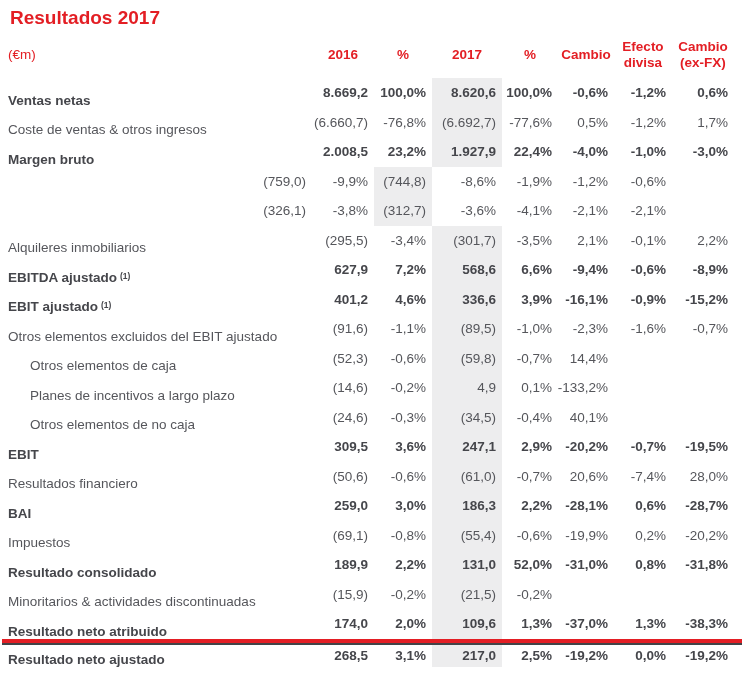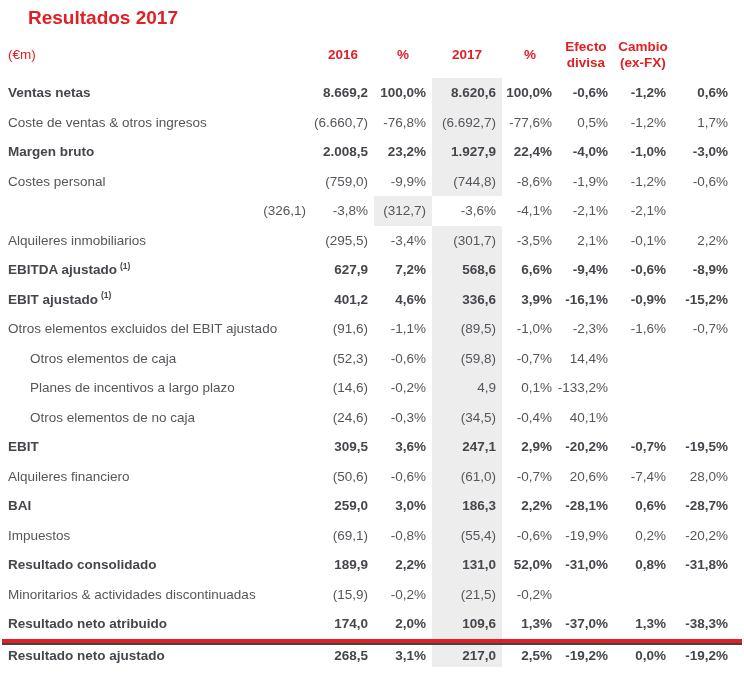--- a/index.html
+++ b/index.html
@@ -16,21 +16,21 @@
     height: 696px;
     background: #ffffff;
     font-family: "Liberation Sans", sans-serif;
     overflow: hidden;
     position: relative;
   }
   .title {
     margin: 0;
     height: 32px;
     line-height: 36px;
-    padding-left: 28px;
+    padding-left: 10px;
     font-size: 19px;
     font-weight: bold;
     color: var(--red);
   }
   .grid {
     display: grid;
     grid-template-columns: 304px 62px 58px 70px 56px 56px 58px 62px;
     padding-left: 8px;
   }
   .head-row {
@@ -54,20 +54,21 @@
     text-align: center;
   }
   .row {
     height: 29.5px;
     font-size: 13.5px;
     color: var(--text);
   }
   .row .label {
     justify-content: flex-start;
     white-space: nowrap;
+    align-items: flex-end;
   }
   .row.indent .label { padding-left: 22px; }
   .row.bold { font-weight: bold; color: var(--text-bold); }
   .num {
     justify-content: flex-end;
     text-align: right;
     padding-right: 6px;
   }
   .col2017 { background: var(--band); }
   .row.last { height: 22px; }
@@ -91,20 +92,21 @@
 <div class="page">
 
   <h1 class="title">Resultados 2017</h1>
 
   <div class="grid head-row">
     <div class="cell hlabel">(€m)</div>
     <div class="cell hcell">2016</div>
     <div class="cell hcell">%</div>
     <div class="cell hcell">2017</div>
     <div class="cell hcell">%</div>
+    <div class="cell hcell">Cambio</div>
     <div class="cell hcell">Efecto divisa</div>
     <div class="cell hcell">Cambio (ex-FX)</div>
   </div>
 
   <div id="tbody">
       <div class="grid row bold">
         <div class="cell label">
           <span>Ventas netas</span>
         </div>
         <div class="cell num">8.669,2</div>
@@ -133,23 +135,20 @@
         </div>
         <div class="cell num">2.008,5</div>
         <div class="cell num">23,2%</div>
         <div class="cell num col2017">1.927,9</div>
         <div class="cell num">22,4%</div>
         <div class="cell num">-4,0%</div>
         <div class="cell num">-1,0%</div>
         <div class="cell num">-3,0%</div>
       </div>
       <div class="grid row">
-        <div class="cell label">
-          <span>Costes personal</span>
-        </div>
         <div class="cell num">(759,0)</div>
         <div class="cell num">-9,9%</div>
         <div class="cell num col2017">(744,8)</div>
         <div class="cell num">-8,6%</div>
         <div class="cell num">-1,9%</div>
         <div class="cell num">-1,2%</div>
         <div class="cell num">-0,6%</div>
       </div>
       <div class="grid row">
         <div class="cell num">(326,1)</div>
@@ -253,21 +252,21 @@
         <div class="cell num">309,5</div>
         <div class="cell num">3,6%</div>
         <div class="cell num col2017">247,1</div>
         <div class="cell num">2,9%</div>
         <div class="cell num">-20,2%</div>
         <div class="cell num">-0,7%</div>
         <div class="cell num">-19,5%</div>
       </div>
       <div class="grid row">
         <div class="cell label">
-          <span>Alquileres financiero</span>
+          <span>Resultados financiero</span>
         </div>
         <div class="cell num">(50,6)</div>
         <div class="cell num">-0,6%</div>
         <div class="cell num col2017">(61,0)</div>
         <div class="cell num">-0,7%</div>
         <div class="cell num">20,6%</div>
         <div class="cell num">-7,4%</div>
         <div class="cell num">28,0%</div>
       </div>
       <div class="grid row bold">

